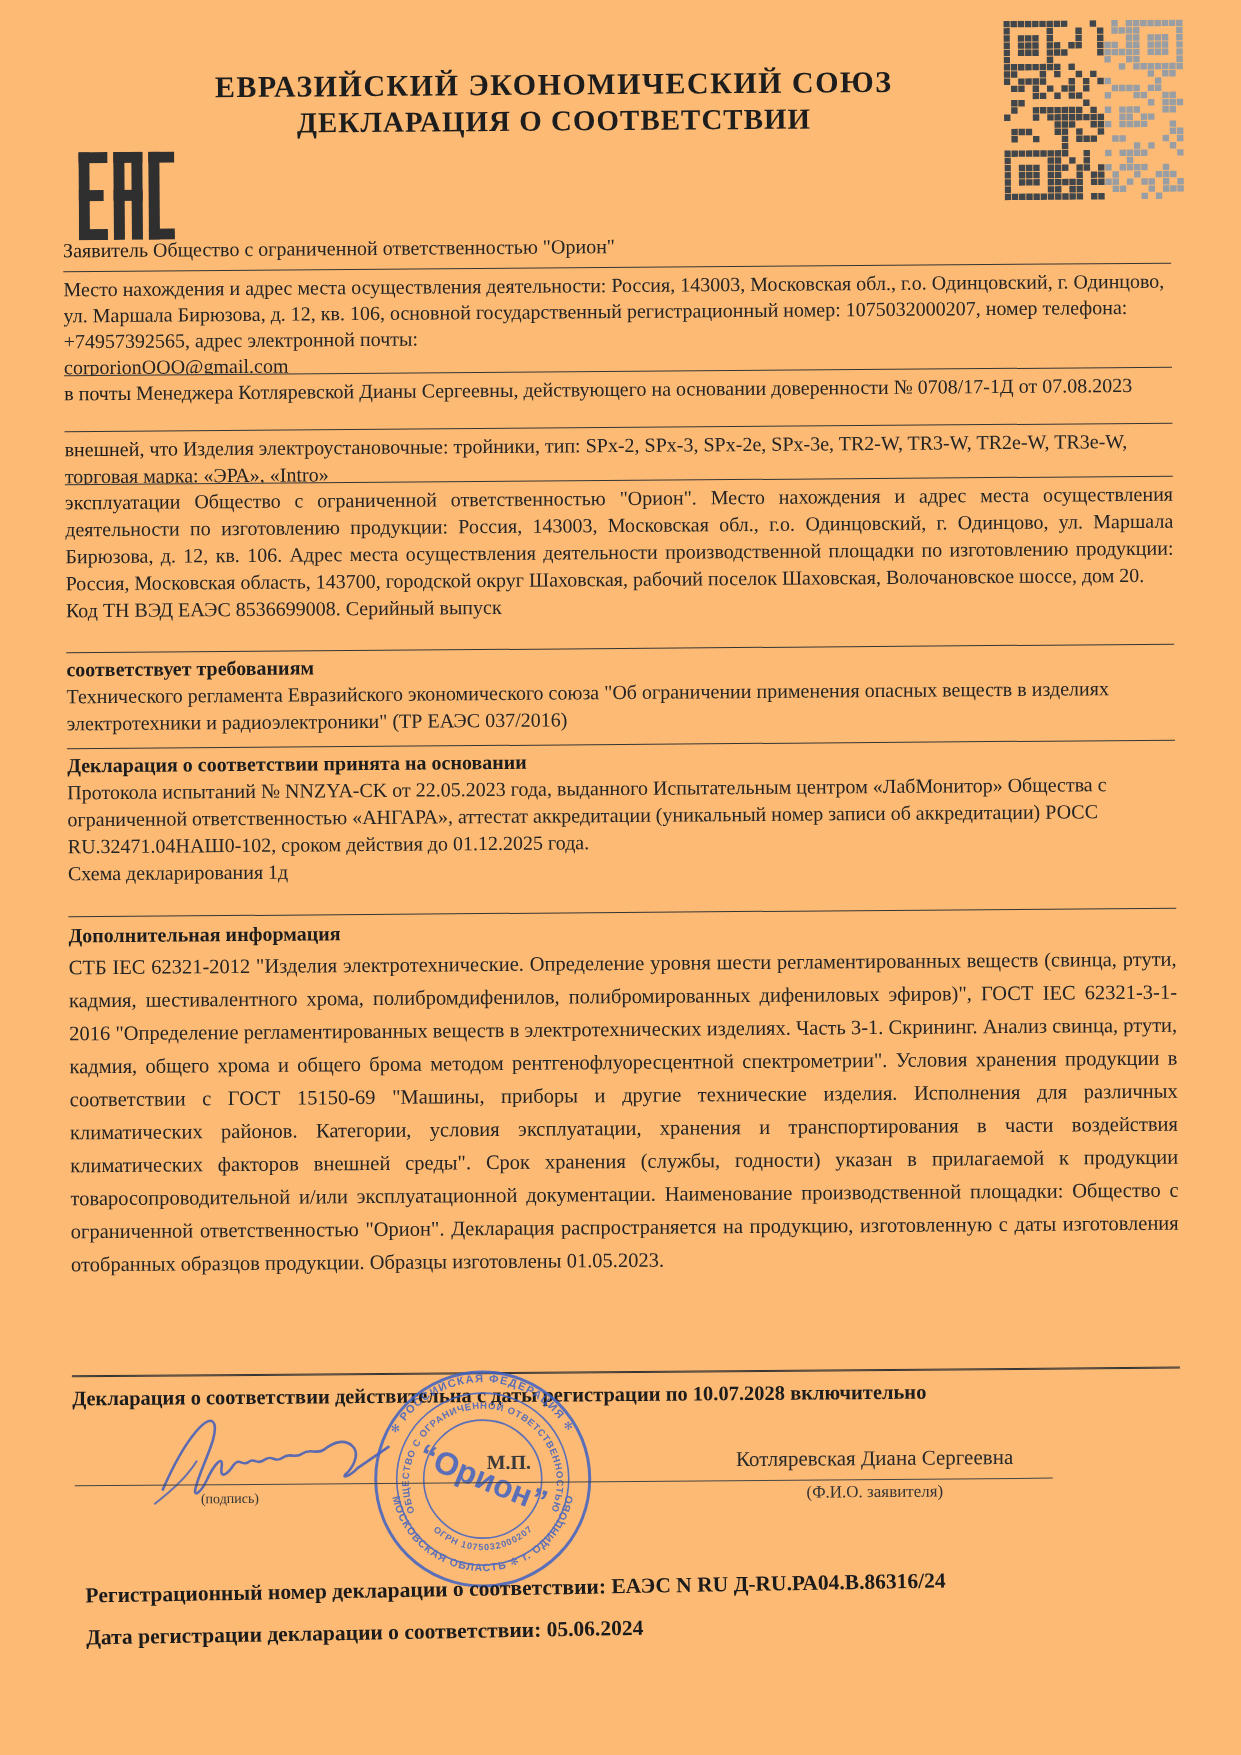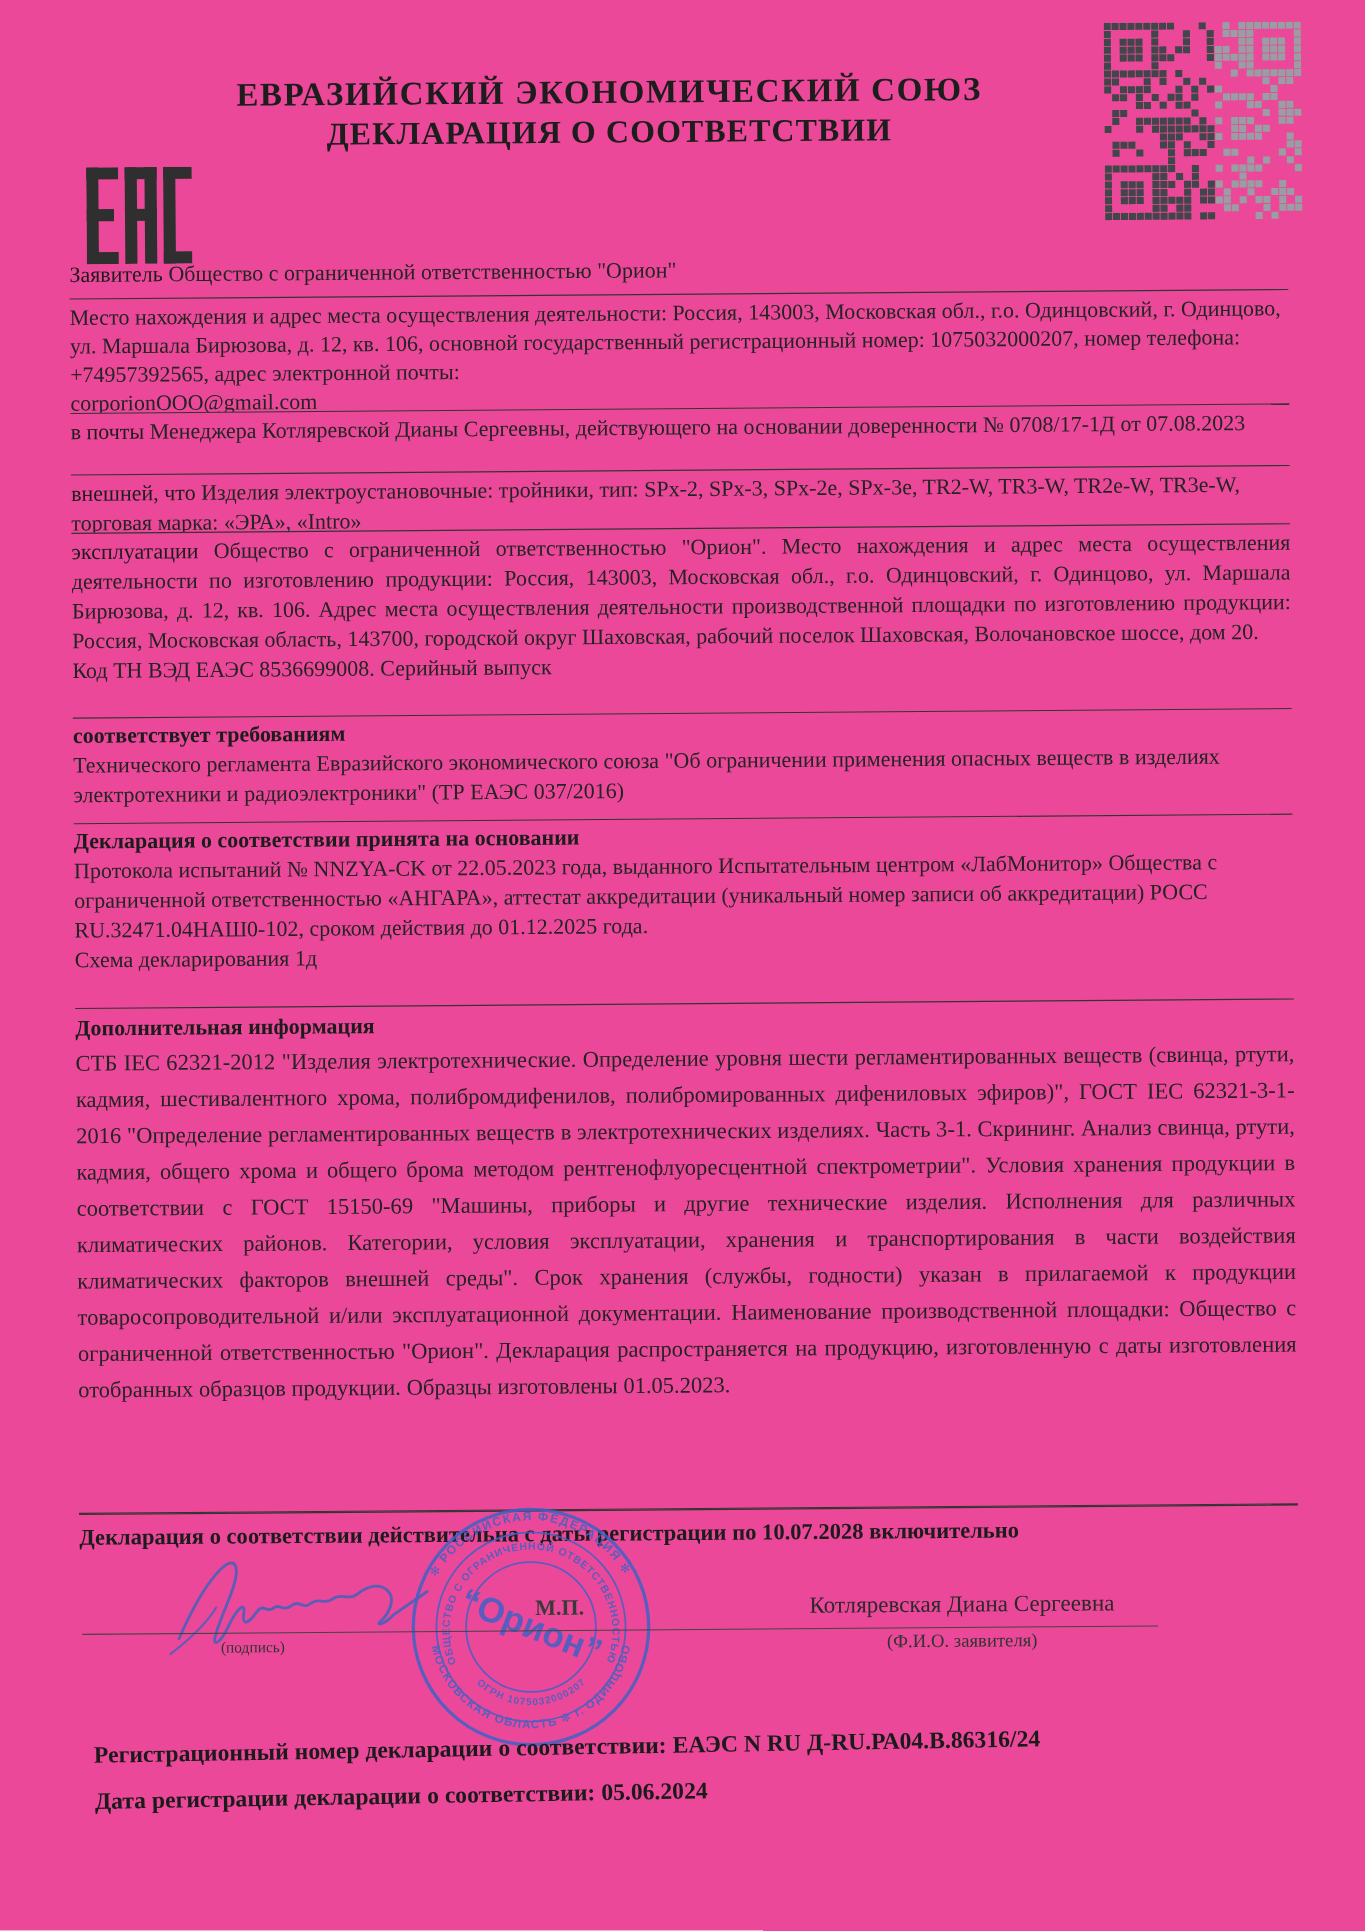--- a/index.html
+++ b/index.html
@@ -1,16 +1,16 @@
 <!DOCTYPE html>
 <html lang="ru"><head>
 <meta charset="utf-8">
 <style>
   html,body{margin:0;padding:0;background:#ffffff;}
-  .page{position:relative;width:1241px;height:1755px;background:#ec4899;overflow:hidden;
+  .page{position:relative;width:1241px;height:1755px;background:#fdba74;overflow:hidden;
         font-family:"Liberation Serif","DejaVu Serif",serif;color:#222;}
   .tilt{position:absolute;inset:0;transform:rotate(-0.45deg);transform-origin:50% 50%;}
 
   
   .hdr{position:absolute;top:66px;left:0;width:1120px;text-align:center;font-weight:bold;color:#1d1d1d;}
   .hdr .t1{font-size:30px;letter-spacing:1.5px;line-height:36px;}
   .hdr .t2{font-size:29px;letter-spacing:1px;line-height:36px;}
 
   .eac{position:absolute;left:84px;top:148px;width:96px;height:88px;}
   .qr{position:absolute;left:1010px;top:24px;width:180px;height:180px;}

